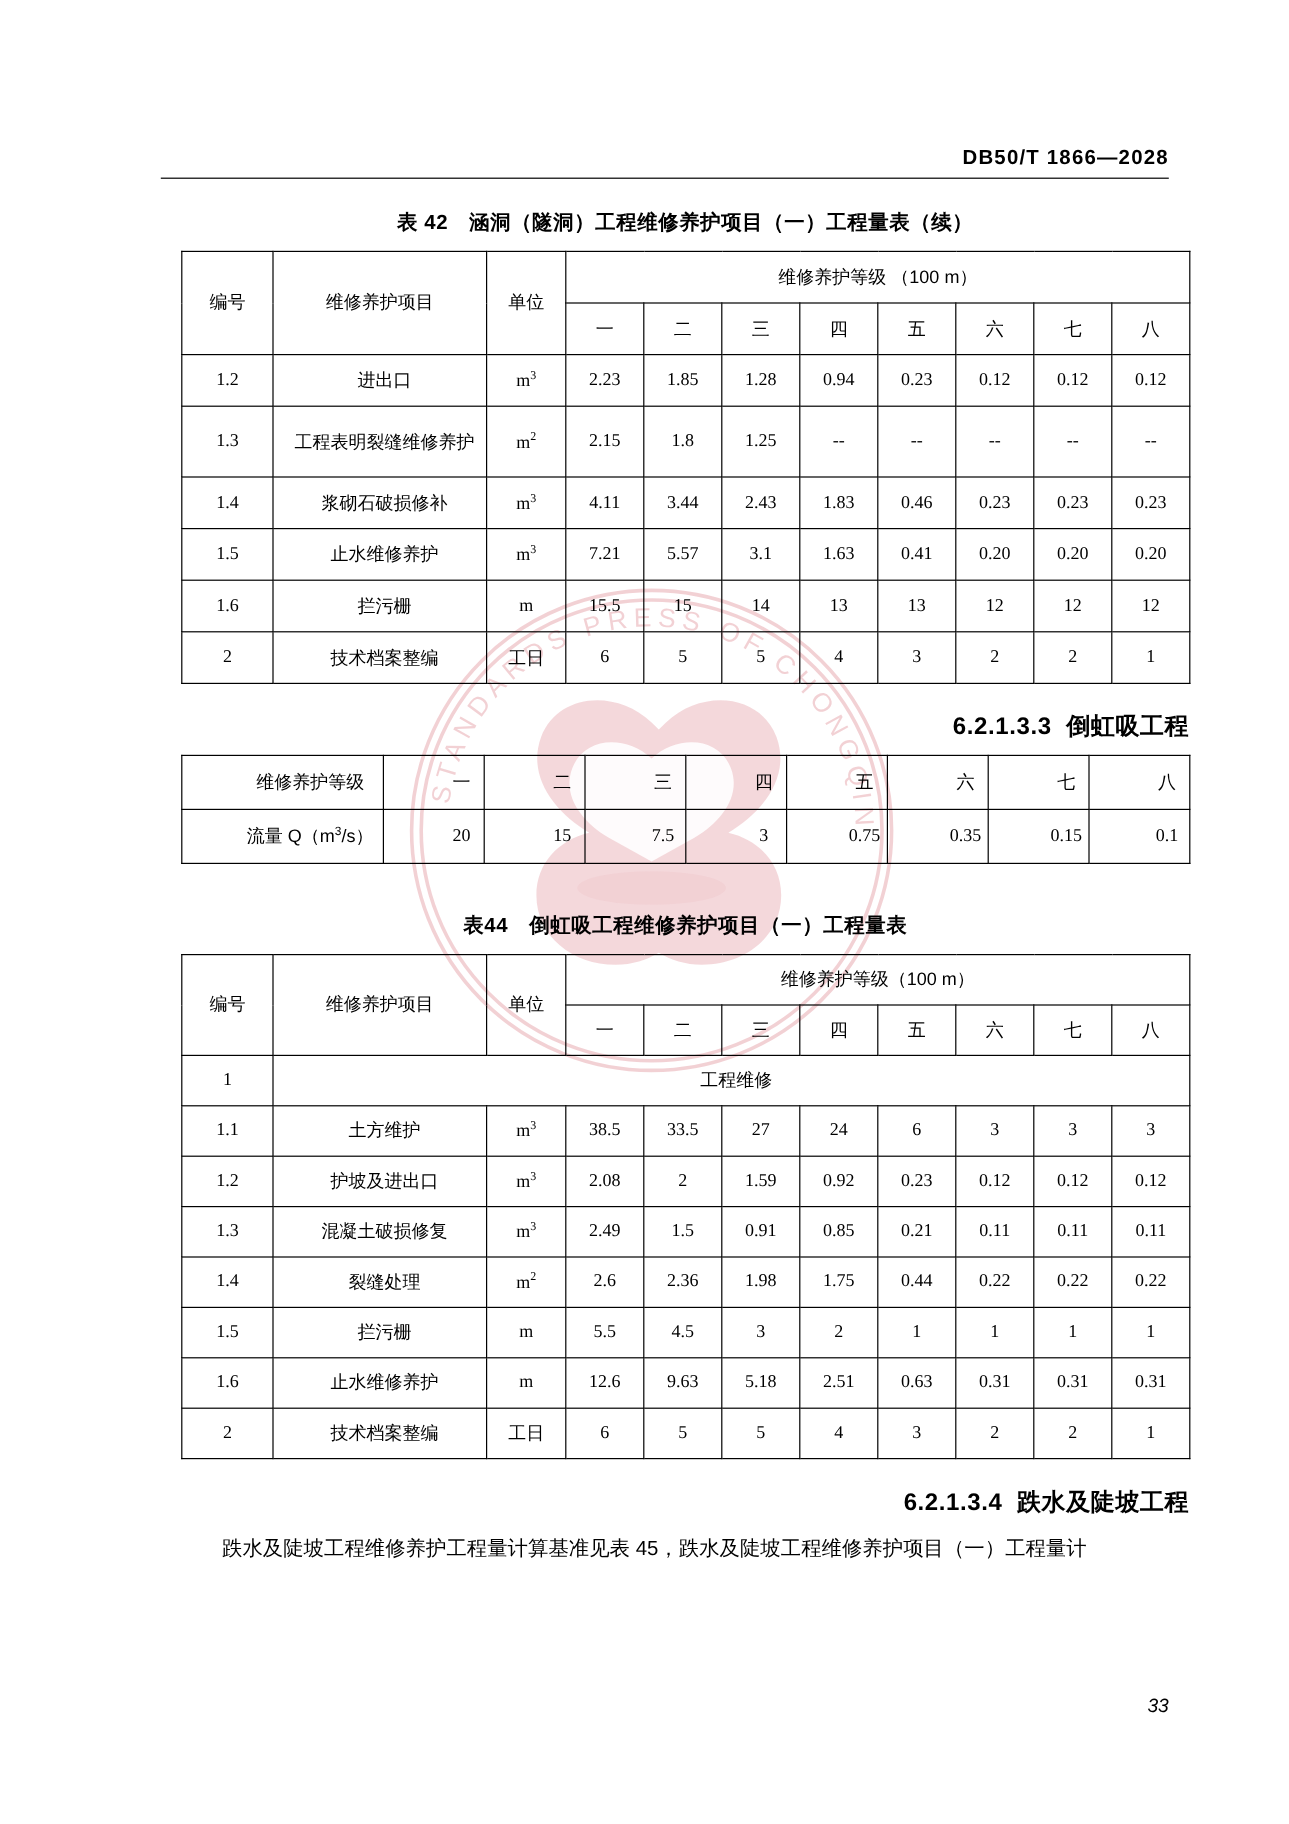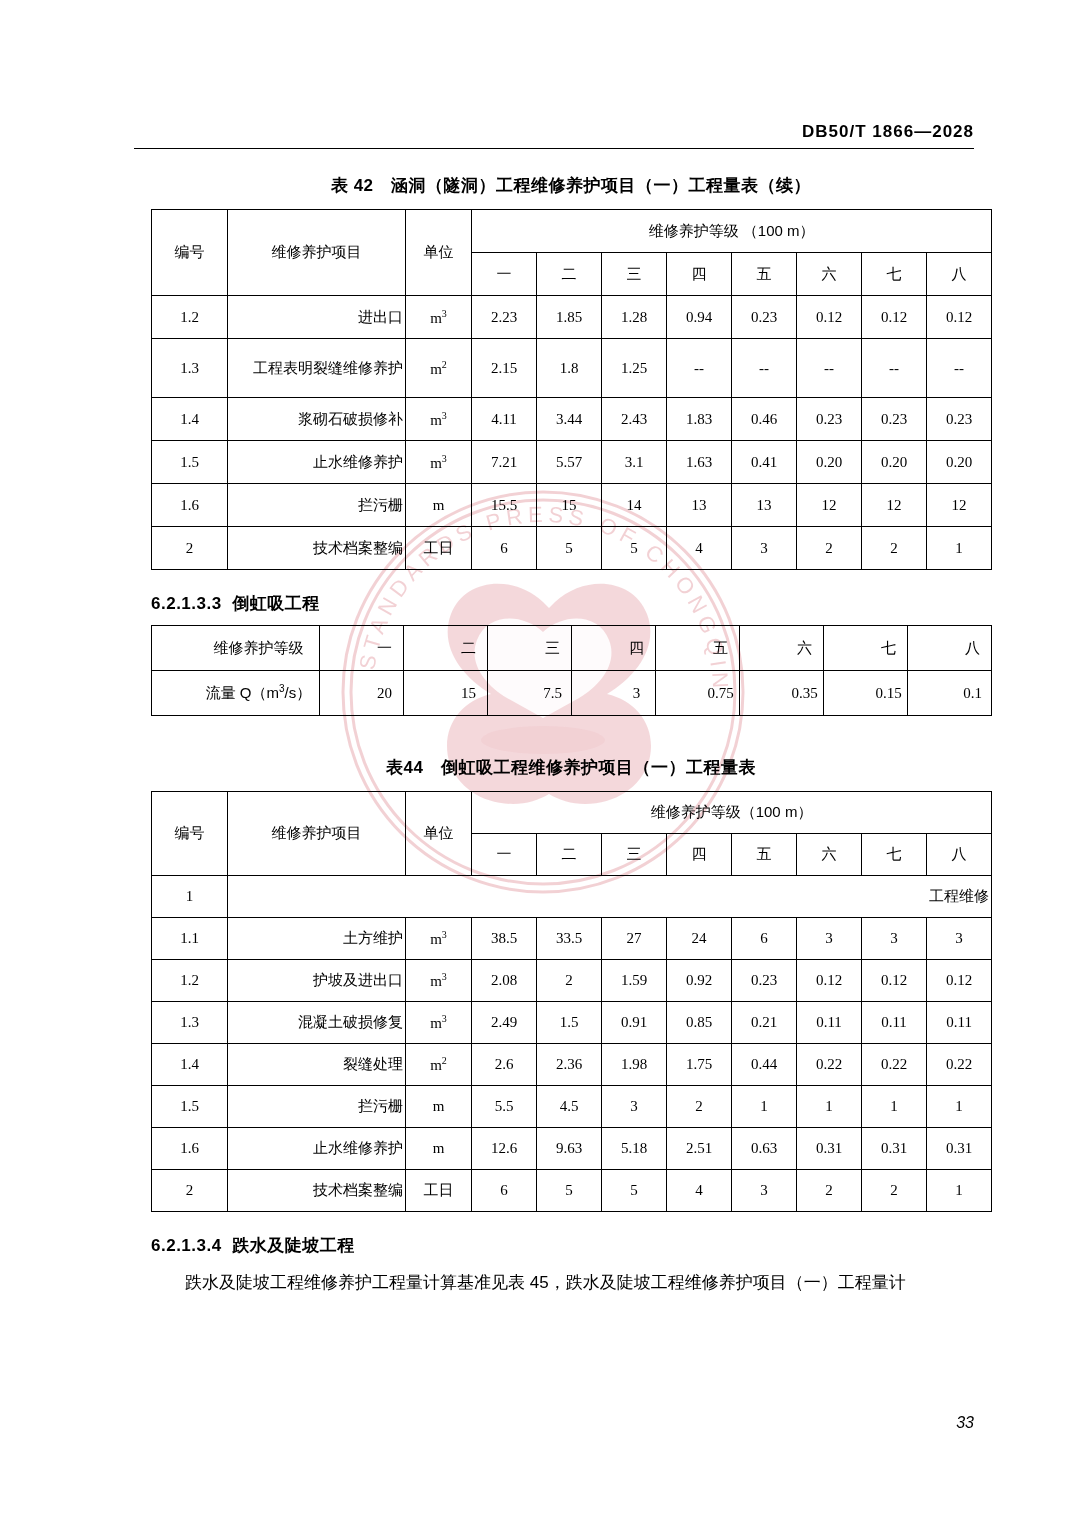--- a/index.html
+++ b/index.html
@@ -69,35 +69,36 @@
     vertical-align: middle;
     padding: 4px 2px;
     font-weight: normal;
     font-family: "Liberation Serif", serif;
   }
   .cn {
     font-family: "Liberation Sans", sans-serif;
     font-size: 15px;
   }
   td.left {
-    text-align: right;
+    text-align: center;
     padding-left: 10px;
   }
   .t42 td, .t42 th { height: 34px; }
   .t42 tr.tall td { height: 50px; }
   .t44 td, .t44 th { height: 33px; }
   .t43 td, .t43 th { height: 36px; padding-left: 48px; }
   .t43 { border: 1.6px solid #000; }
   
   .sec-head {
     font-family: "Liberation Sans", sans-serif;
-    font-size: 17px;
+    font-size: 20px;
     font-weight: 600;
     margin: 22px 0 10px 0;
     letter-spacing: 0.5px;
+    text-align: right;
   }
   .para {
     font-family: "Liberation Sans", sans-serif;
     font-size: 17px;
     line-height: 1.85;
     text-indent: 34px;
     margin: 0 0 6px 0;
   }
   .para2 {
     font-family: "Liberation Sans", sans-serif;

